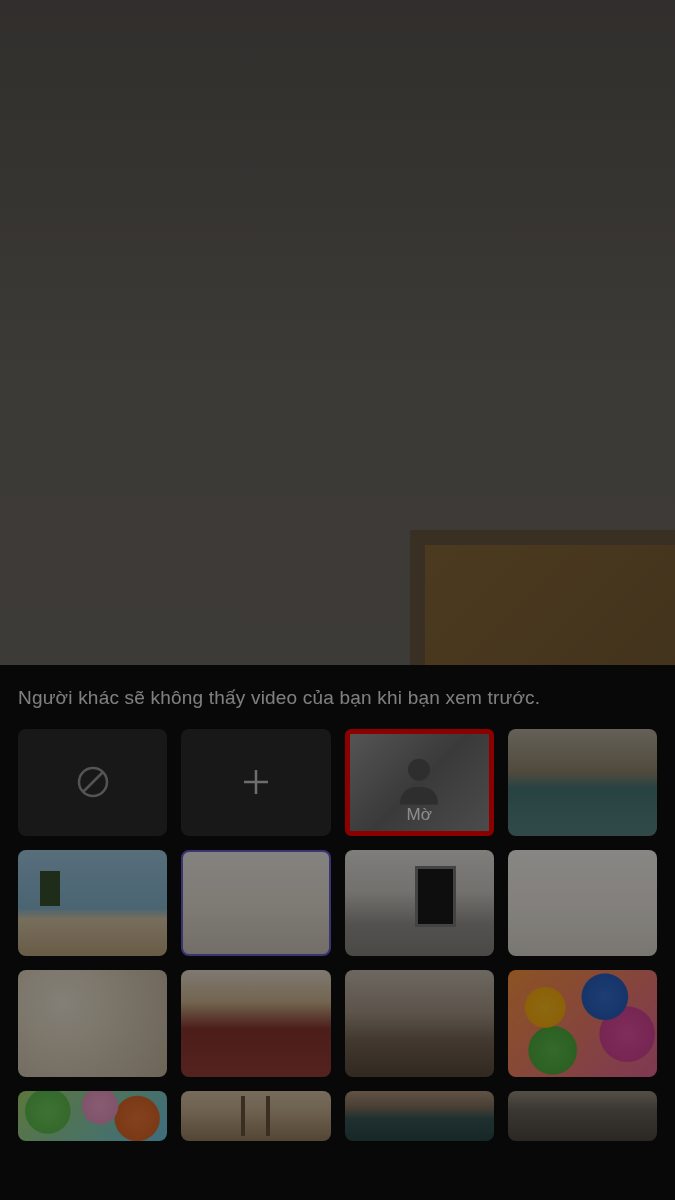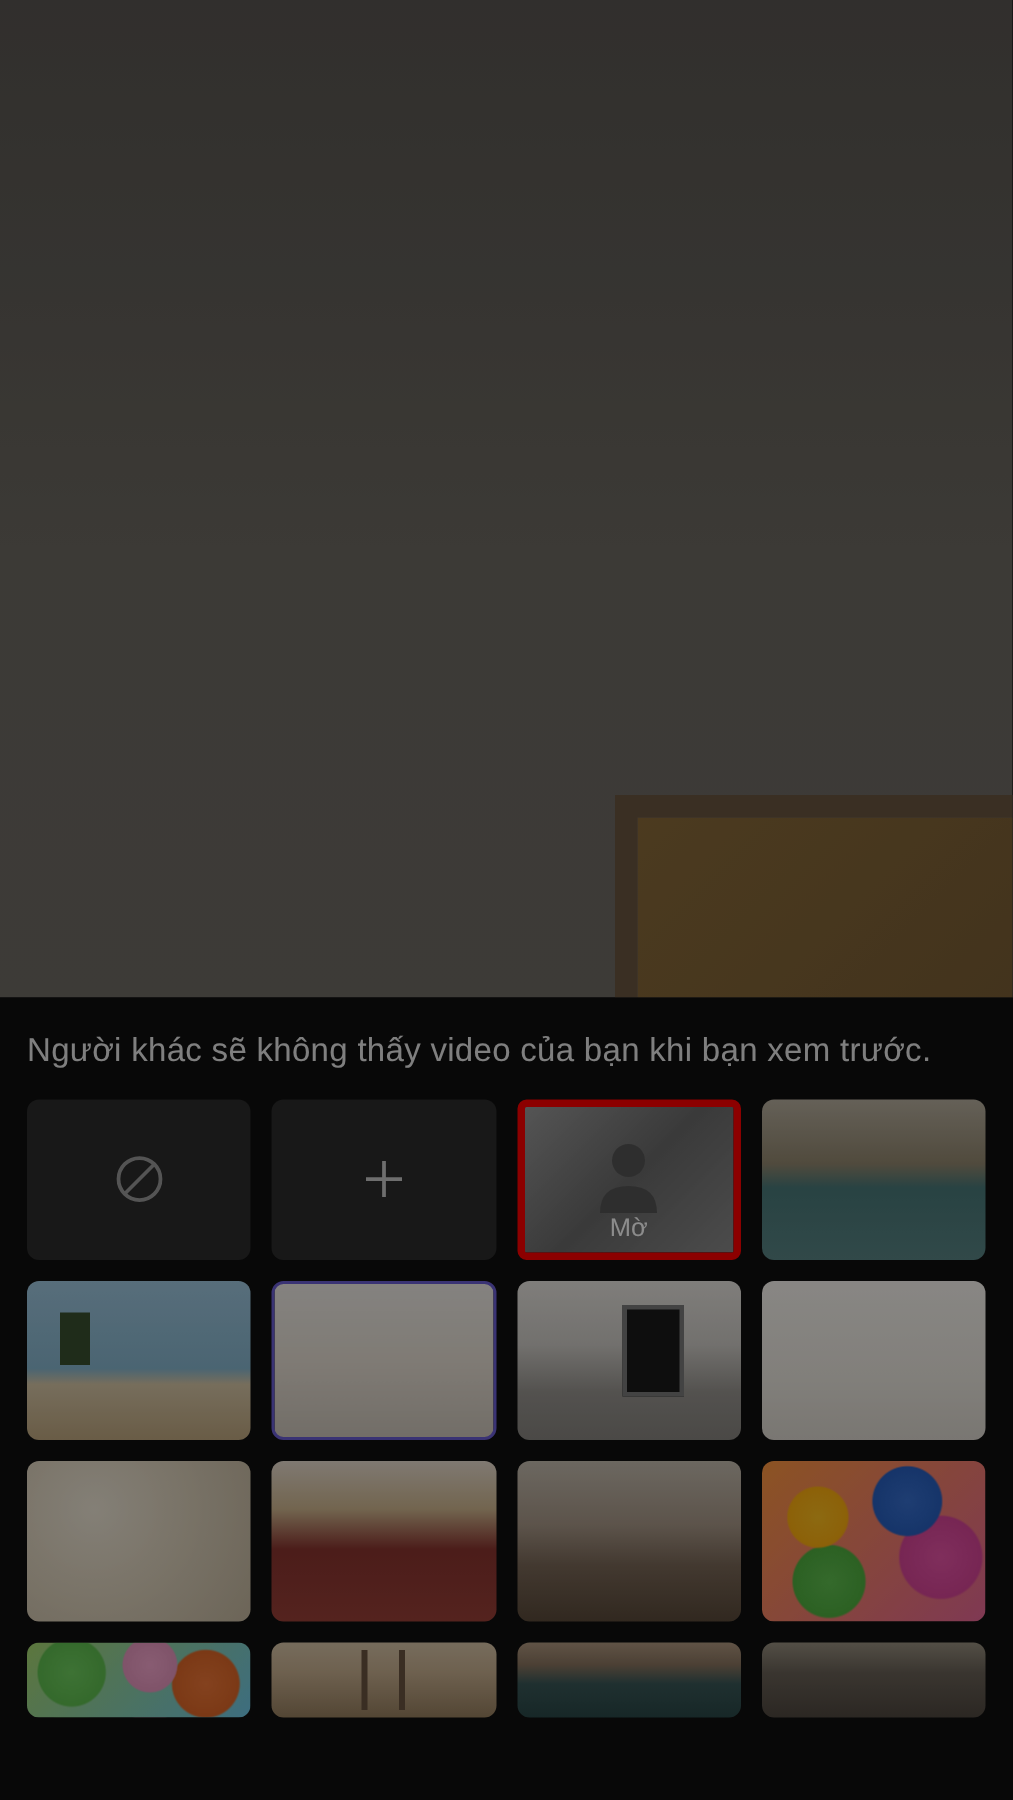--- a/index.html
+++ b/index.html
@@ -48,21 +48,21 @@
       position: absolute;
       top: 665px;
       left: 0;
       width: 100%;
       height: 535px;
       background: #0f0f0f;
       padding: 22px 18px 0 18px;
     }
     .preview-text {
       color: #e8e8e8;
-      font-size: 22px;
+      font-size: 19px;
       font-weight: 400;
       margin-bottom: 20px;
       letter-spacing: 0.2px;
     }
     .grid {
       display: grid;
       grid-template-columns: repeat(4, 1fr);
       gap: 14px;
     }
     .tile {

